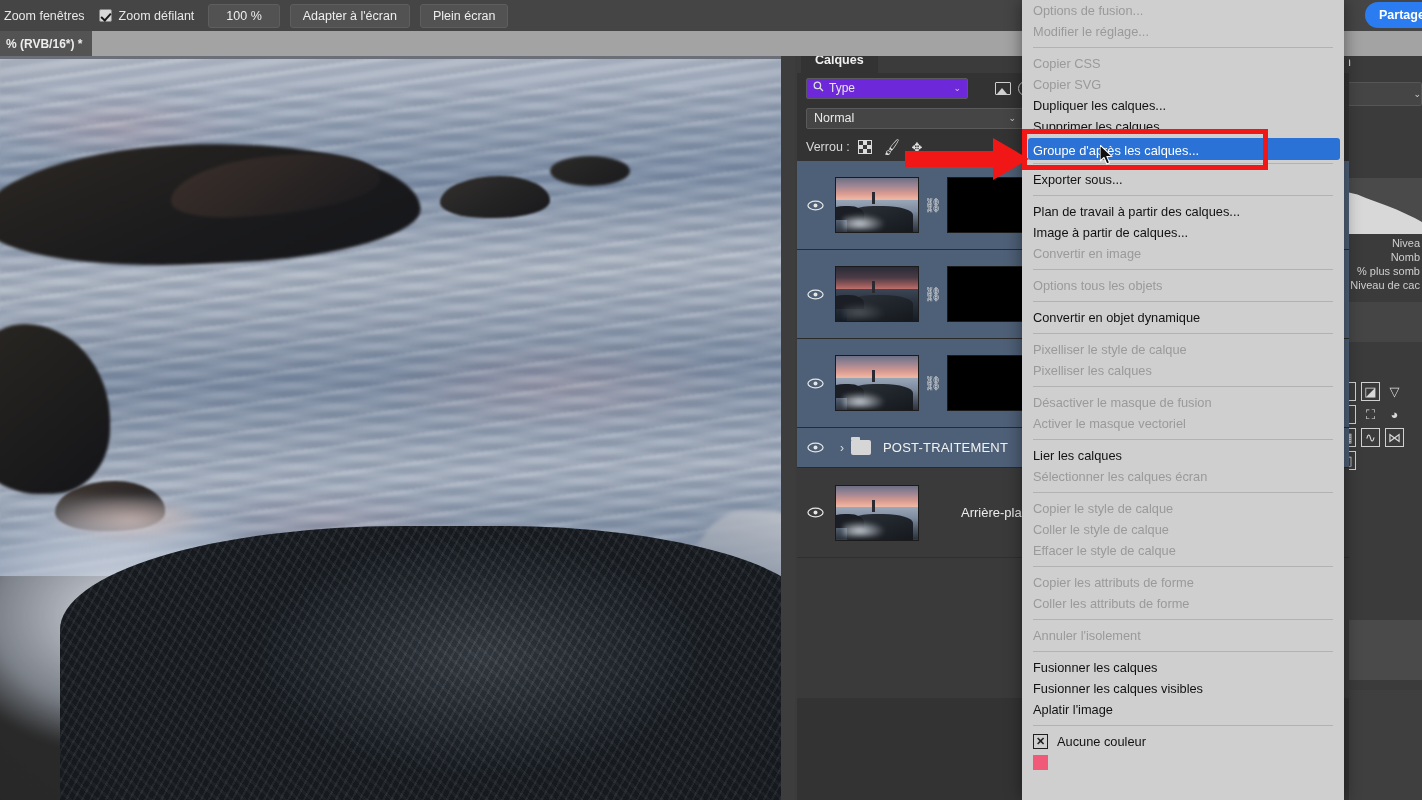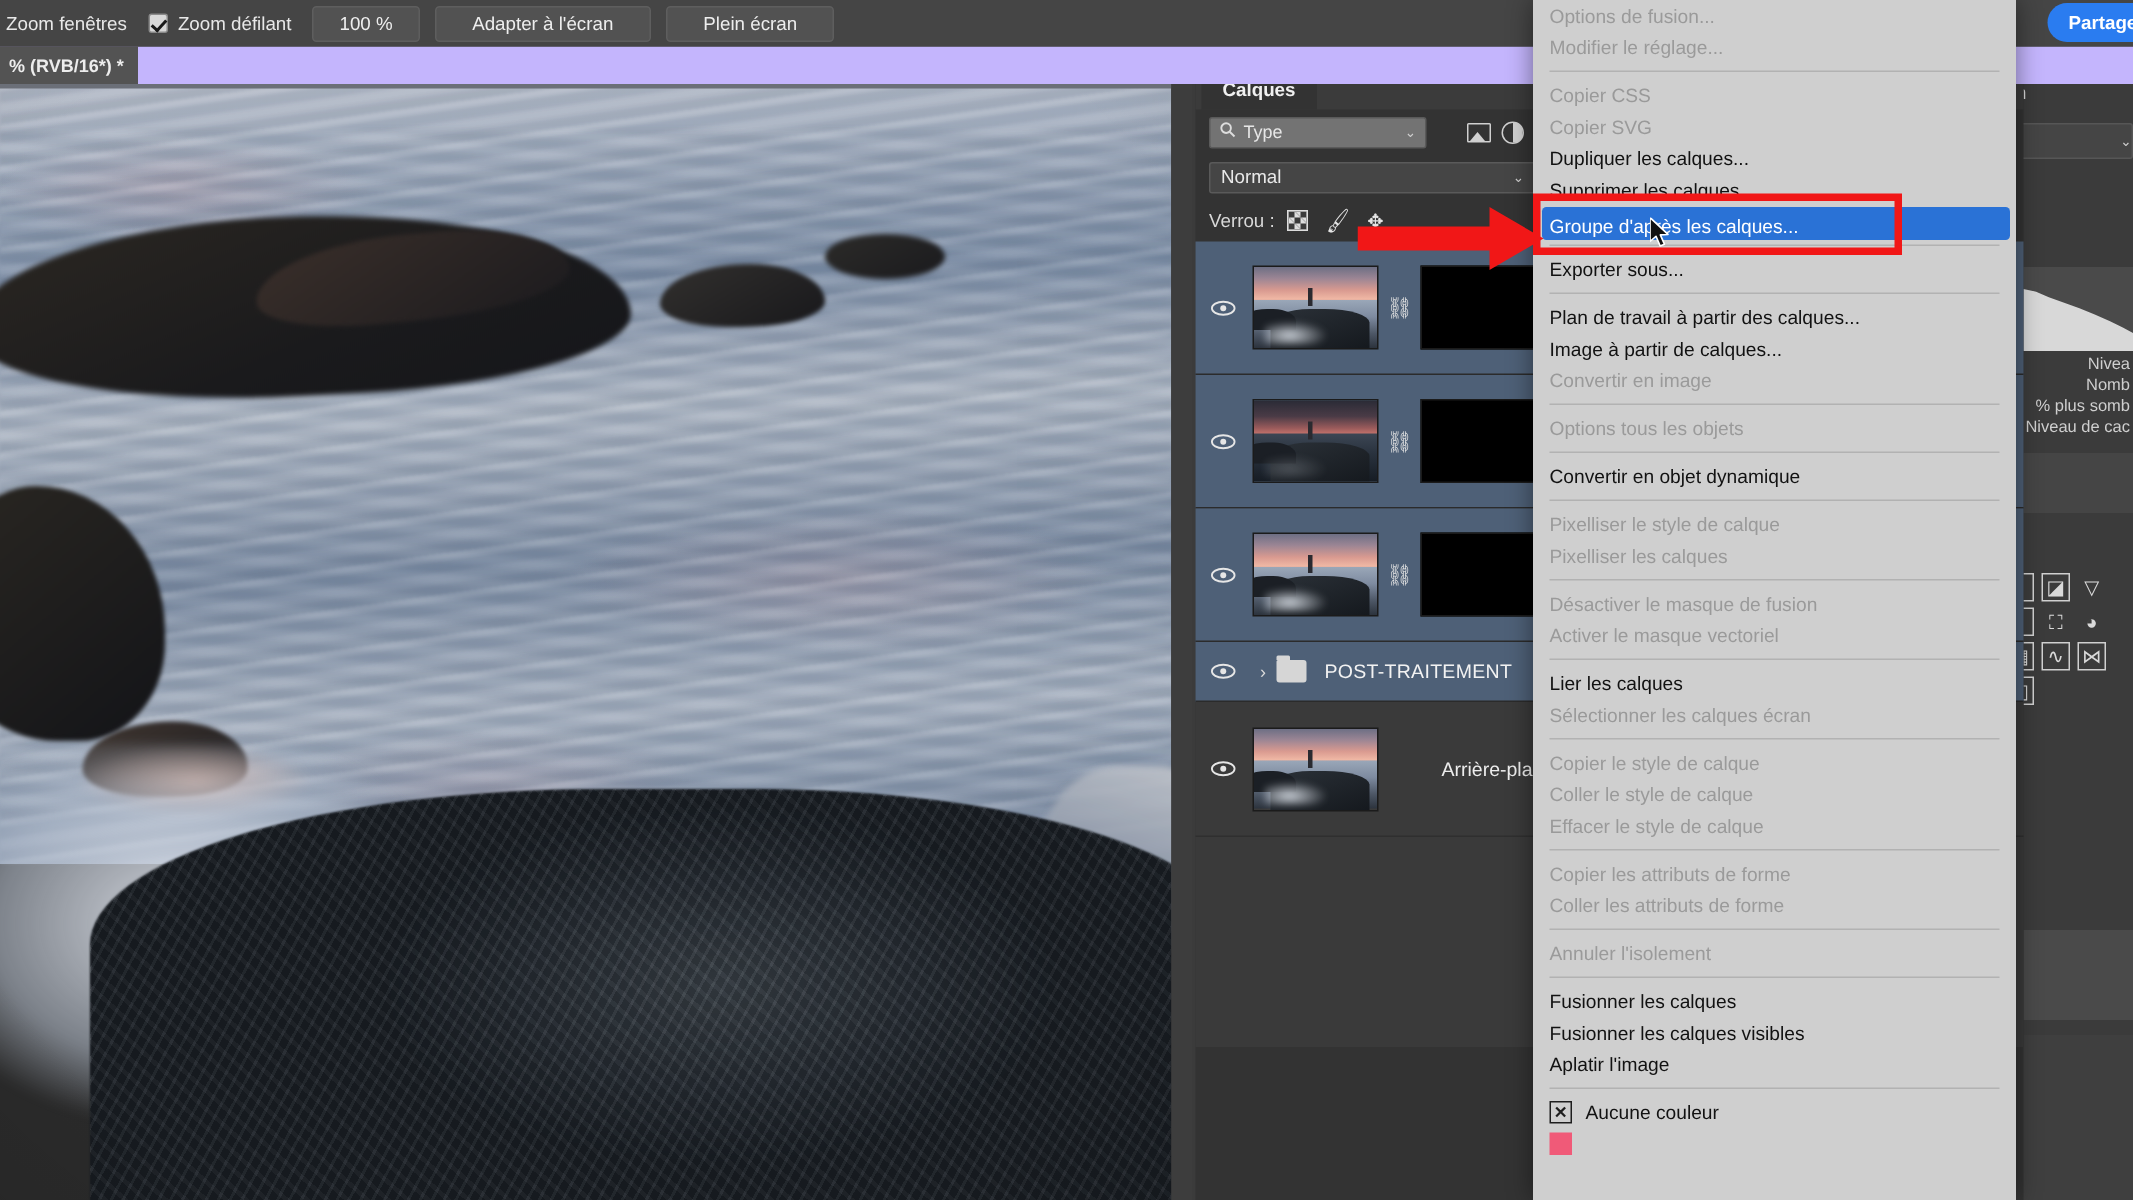--- a/index.html
+++ b/index.html
@@ -27,29 +27,29 @@
     width: 13px; height: 13px; background: #d8d8d8; border: 1px solid #8a8a8a;
     border-radius: 2px; position: relative; margin-right: 7px; flex: none;
   }
   .opt-checkbox::after {
     content: ""; position: absolute; left: 3.5px; top: 0.5px;
     width: 4px; height: 8px; border: solid #1a1a1a;
     border-width: 0 2px 2px 0; transform: rotate(42deg);
   }
   .opt-btn {
     background: #525252; border: 1px solid #5e5e5e; border-radius: 3px;
-    color: #eee; font-size: 12.5px; padding: 4px 24px; margin-right: 10px;
+    color: #eee; font-size: 12.5px; padding: 4px 12px; margin-right: 10px;
     font-family: "Liberation Sans", sans-serif; white-space: nowrap;
   }
   .opt-btn.zoomval { padding: 4px 17px; }
 
   
   .tabstrip {
     position: absolute; left: 0; top: 31px; width: 1422px; height: 25px;
-    background: #c4b5fd; z-index: 4;
+    background: #a3a3a3; z-index: 4;
   }
   .doc-tab {
     position: absolute; left: -4px; top: 0; height: 25px;
     background: #535353; color: #ededed; font-size: 12px; font-weight: bold;
     display: flex; align-items: center; padding: 0 10px; white-space: nowrap;
   }
 
   
   .canvas-area {
     position: absolute; left: 0; top: 56px; width: 781px; height: 744px;
@@ -190,21 +190,21 @@
   .panel-tab {
     position: absolute; left: 4px; top: 0; height: 26px;
     background: #333333; color: #f0f0f0; font-size: 12.5px; font-weight: bold;
     display: flex; align-items: center; padding: 0 14px;
   }
   .filter-row {
     position: absolute; left: 0; top: 26px; width: 552px; height: 30px;
     display: flex; align-items: center; padding-left: 9px;
   }
   .filter-select {
-    width: 145px; height: 21px; background: #737373; border: 1px solid #5a5a5a;
+    width: 162px; height: 21px; background: #6d28d9; border: 1px solid #5a5a5a;
     border-radius: 2px; display: flex; align-items: center;
     color: #e6e6e6; font-size: 12px; padding: 0 6px; position: relative;
   }
   .filter-select .magnifier { margin-right: 5px; flex: none; }
   .chev { margin-left: auto; font-size: 9px; color: #cfcfcf; }
   .filter-icons { display: flex; align-items: center; gap: 6px; margin-left: 26px; }
   .ficon { width: 17px; height: 17px; display: flex; align-items: center; justify-content: center; }
   .ficon-img { width: 16px; height: 13px; border: 1.6px solid #d0d0d0; border-radius: 1px; position: relative; overflow: hidden; }
   .ficon-img::after { content:""; position:absolute; left:1px; bottom:0; width:0;height:0;
     border-left:5px solid transparent; border-right:5px solid transparent; border-bottom:6px solid #d0d0d0; }

